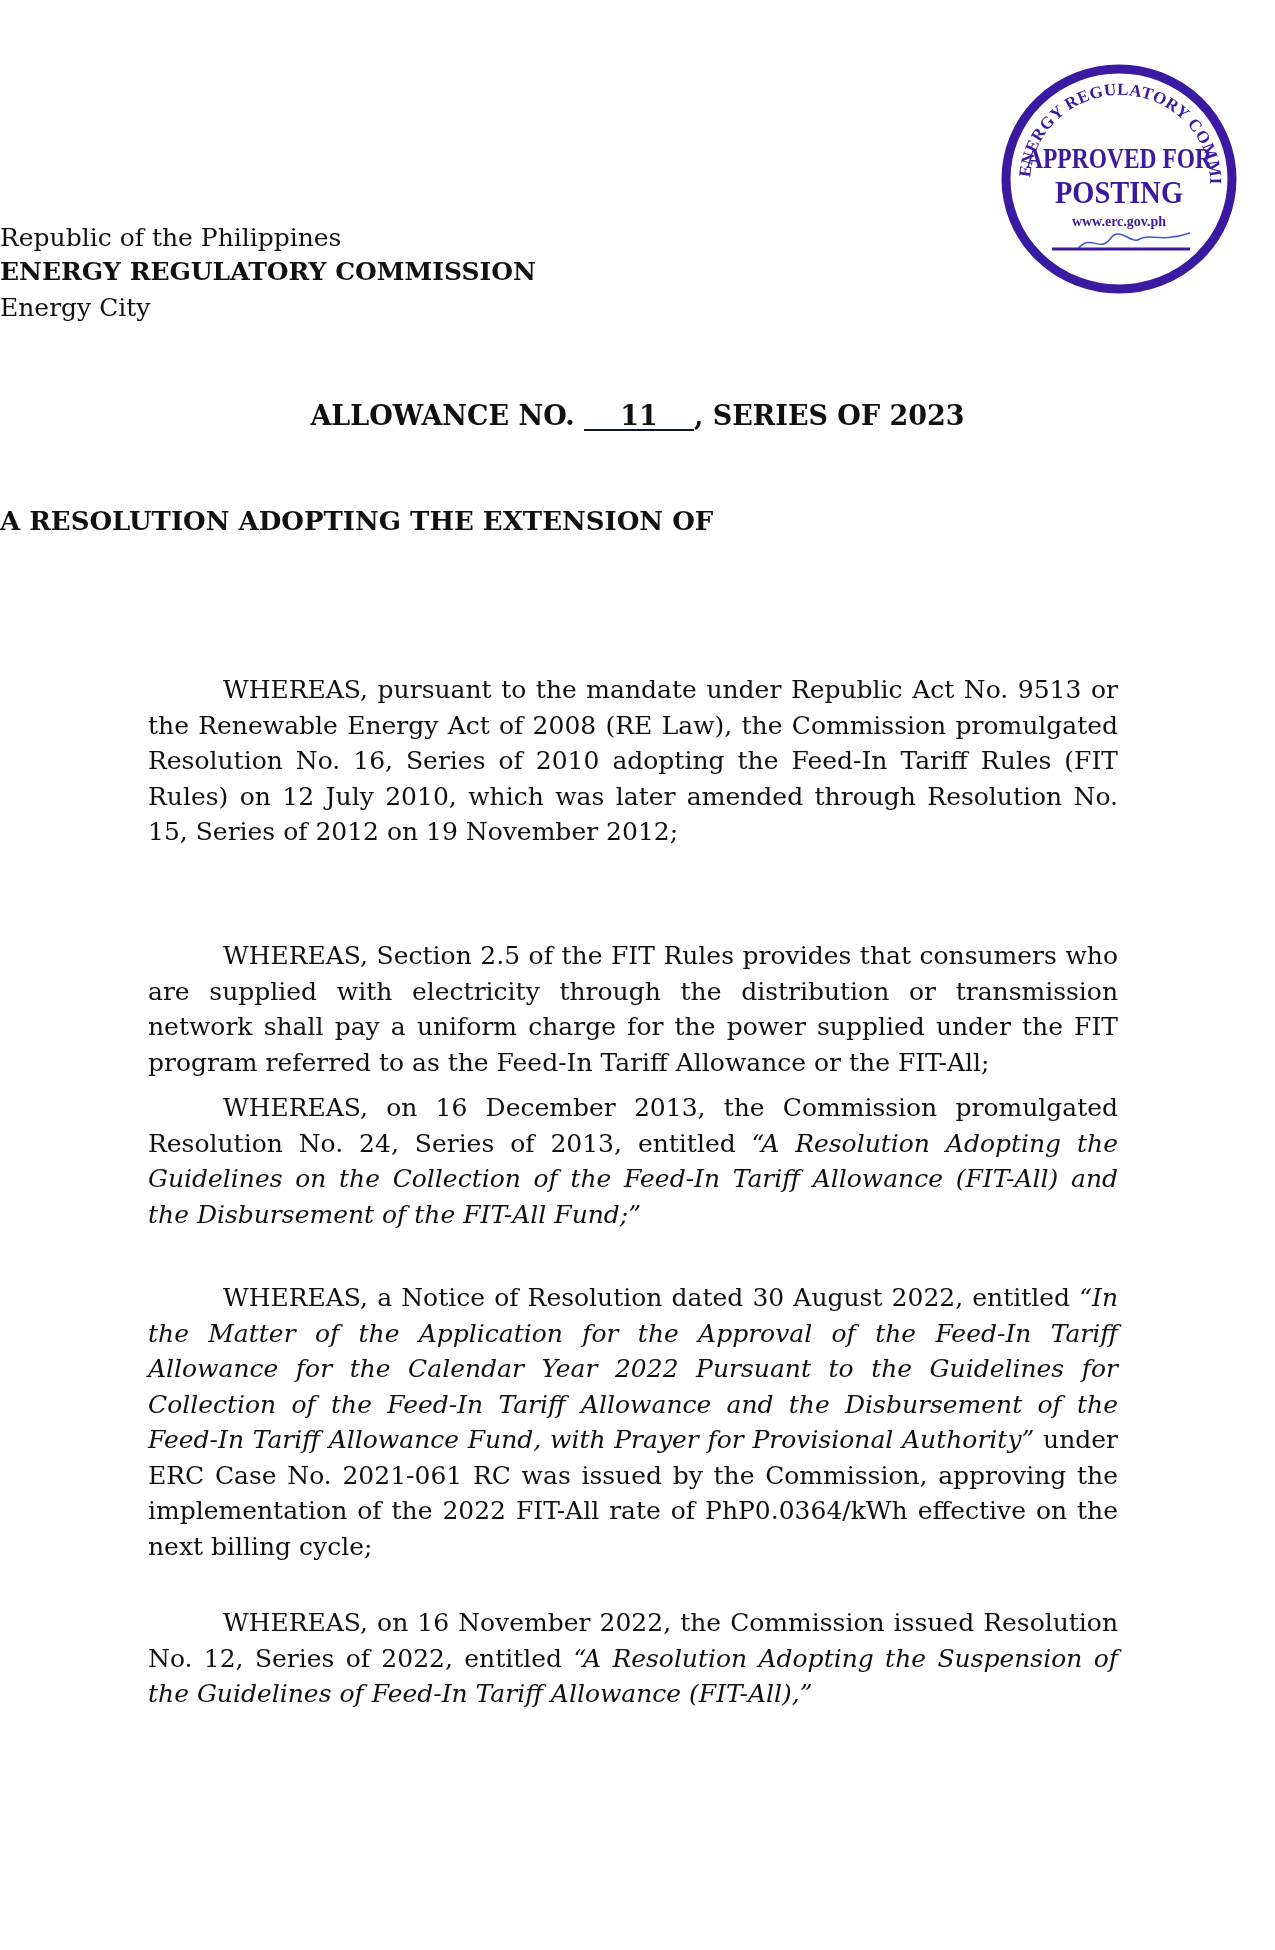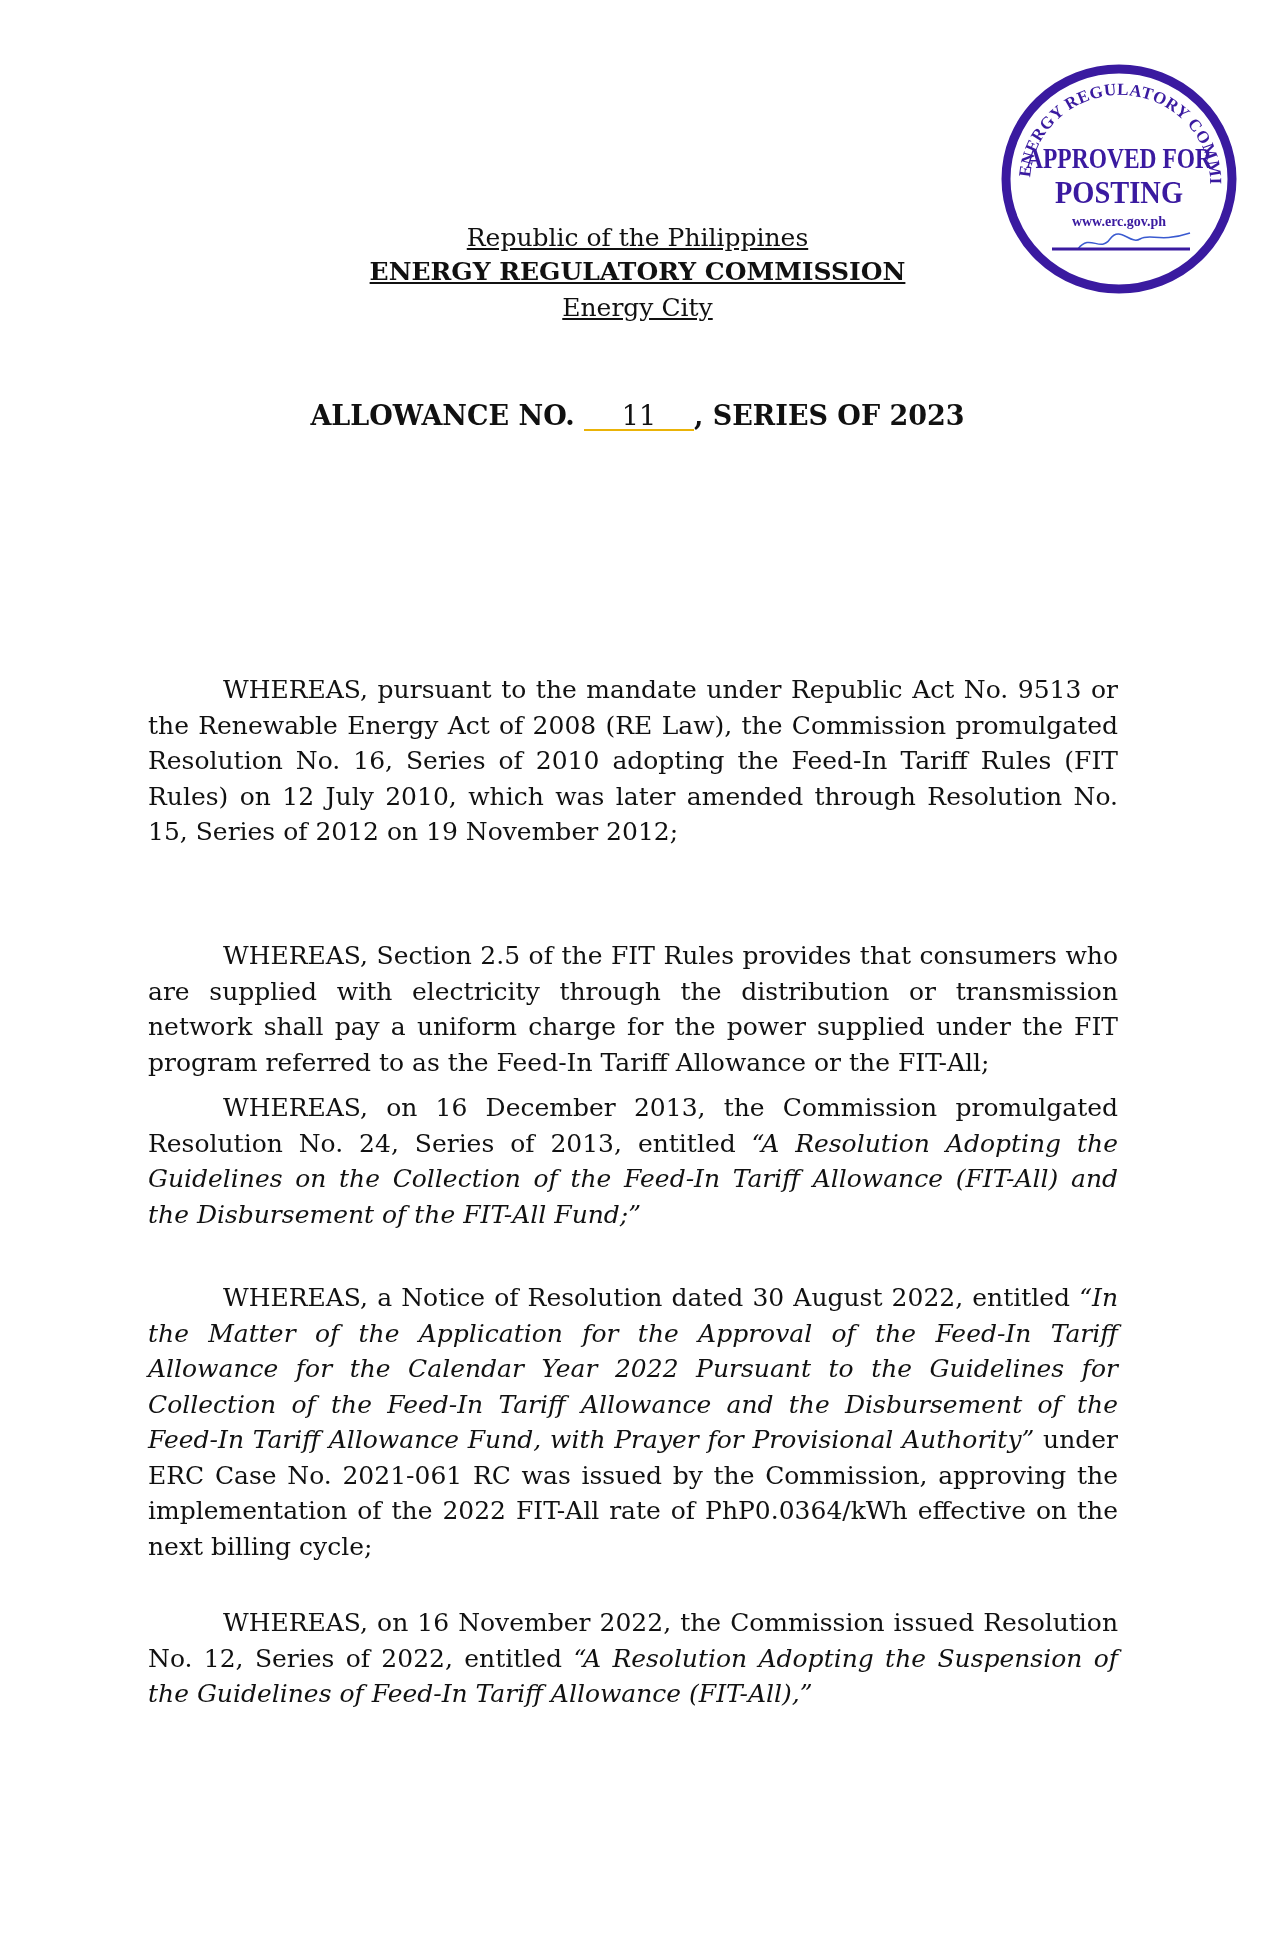--- a/index.html
+++ b/index.html
@@ -1,20 +1,20 @@
 <!DOCTYPE html>
 <html><head>
 <meta charset="utf-8">
 <style>
 html,body{margin:0;padding:0;background:#fff;}
 body{width:1275px;height:1950px;position:relative;overflow:hidden;font-family:"DejaVu Serif","Liberation Serif",serif;color:#111;}
-.center{position:absolute;left:0;width:1275px;text-align:center;text-decoration:underline;}
+.center{position:absolute;left:0;width:1275px;text-align:left;}
 .hdr{font-size:25px;line-height:32px;}
 .resno{position:absolute;top:400px;left:0;width:1275px;text-align:center;font-weight:bold;font-size:27px;}
-.resno .num{display:inline-block;width:110px;border-bottom:2px solid #eab308;font-weight:normal;line-height:26px;}
+.resno .num{display:inline-block;width:110px;border-bottom:2px solid #0f172a;font-weight:bold;line-height:26px;}
 .title{top:505px;font-weight:bold;font-size:26px;line-height:33px;}
 .para{position:absolute;left:148px;width:970px;font-size:25px;line-height:35.5px;text-align:justify;text-indent:75px;}
 .para b{font-weight:normal;}
 .para i{font-style:italic;}
 .stamp{position:absolute;left:1000px;top:63px;width:238px;height:232px;}
 </style>
 </head>
 <body>
 
 <div class="stamp">
@@ -36,20 +36,21 @@
 
 <div class="center hdr" style="top:222px;">Republic of the Philippines</div>
 <div class="center hdr" style="top:256px;font-weight:bold;">ENERGY REGULATORY COMMISSION</div>
 <div class="center hdr" style="top:292px;">Energy City</div>
 
 <div class="resno">
   <span>ALLOWANCE NO. </span><span class="num">11</span><span>, SERIES OF 2023</span>
 </div>
 
 <div class="center title">
+  <div>A RESOLUTION ADOPTING THE EXTENSION OF</div>
 </div>
 
 <div class="para" style="top:672px;"><b>WHEREAS</b><span>, pursuant to the mandate under Republic Act No. 9513 or the Renewable Energy Act of 2008 (RE Law), the Commission promulgated Resolution No. 16, Series of 2010 adopting the Feed-In Tariff Rules (FIT Rules) on 12 July 2010, which was later amended through Resolution No. 15, Series of 2012 on 19 November 2012;</span></div>
 
 <div class="para" style="top:898px;margin-top:40px;"><b>WHEREAS</b><span>, Section 2.5 of the FIT Rules provides that consumers who are supplied with electricity through the distribution or transmission network shall pay a uniform charge for the power supplied under the FIT program referred to as the Feed-In Tariff Allowance or the FIT-All;</span></div>
 
 <div class="para" style="top:1090px;"><b>WHEREAS</b><span>, on 16 December 2013, the Commission promulgated Resolution No. 24, Series of 2013, entitled </span><i>“A Resolution Adopting the Guidelines on the Collection of the Feed-In Tariff Allowance (FIT-All) and the Disbursement of the FIT-All Fund;”</i><span></span></div>
 
 <div class="para" style="top:1280px;"><b>WHEREAS</b><span>, a Notice of Resolution dated 30 August 2022, entitled </span><i>“In the Matter of the Application for the Approval of the Feed-In Tariff Allowance for the Calendar Year 2022 Pursuant to the Guidelines for Collection of the Feed-In Tariff Allowance and the Disbursement of the Feed-In Tariff Allowance Fund, with Prayer for Provisional Authority”</i><span> under ERC Case No. 2021-061 RC was issued by the Commission, approving the implementation of the 2022 FIT-All rate of PhP0.0364/kWh effective on the next billing cycle;</span></div>
 

